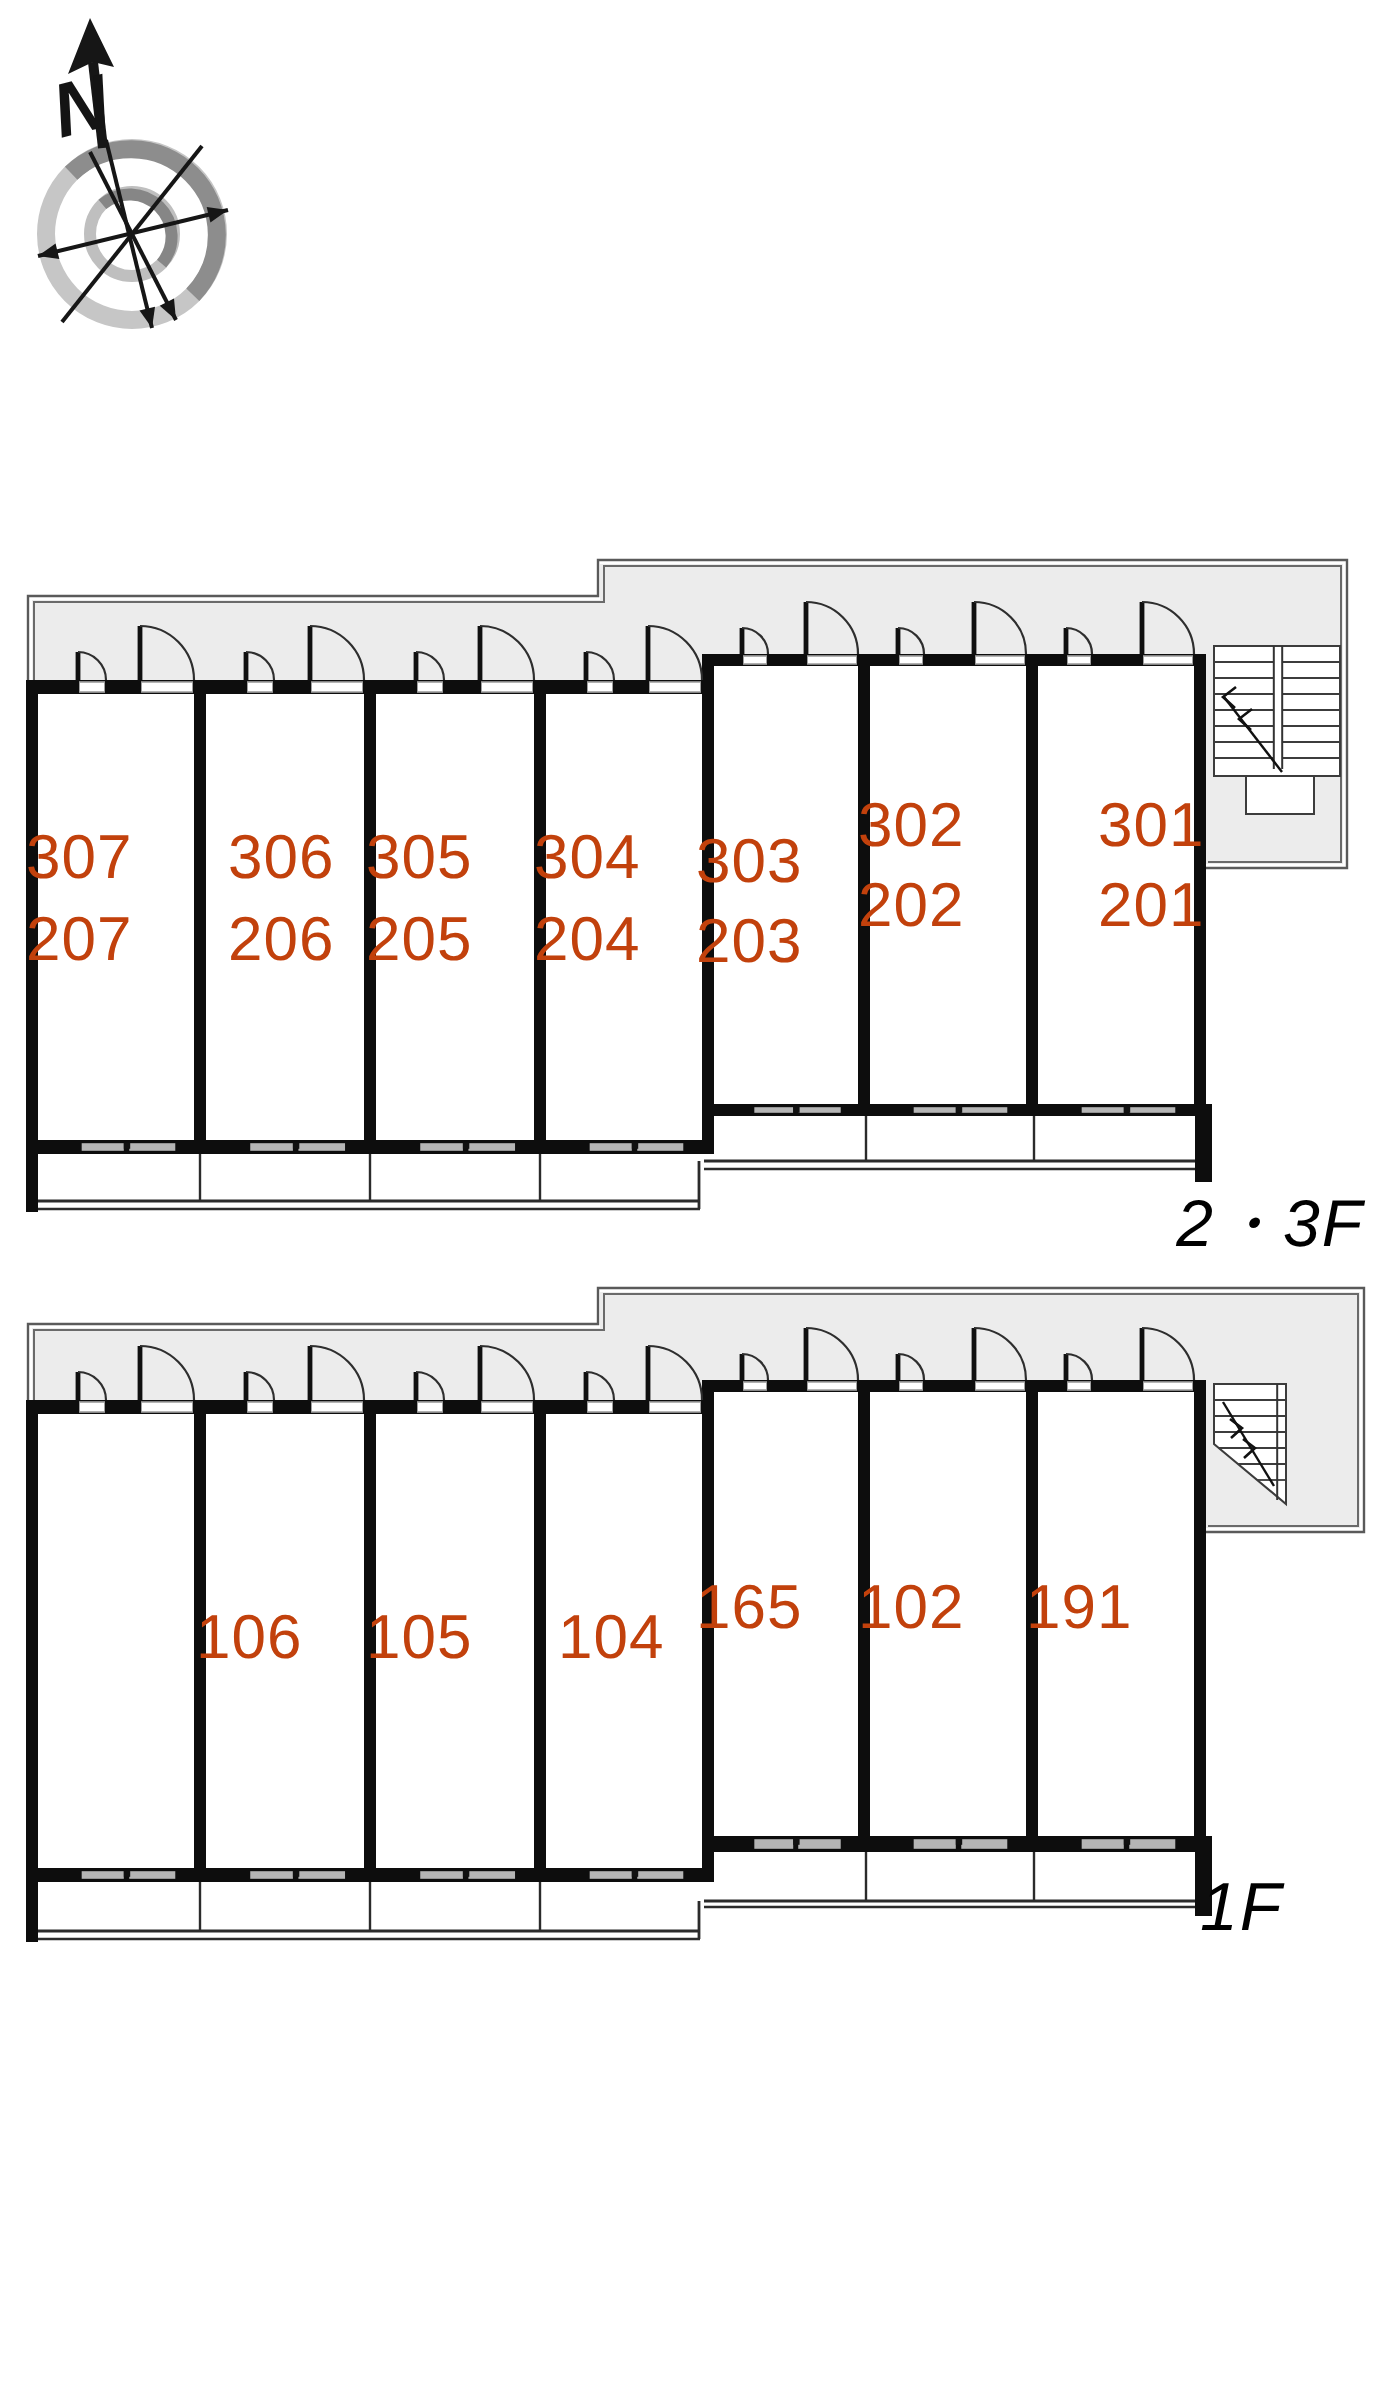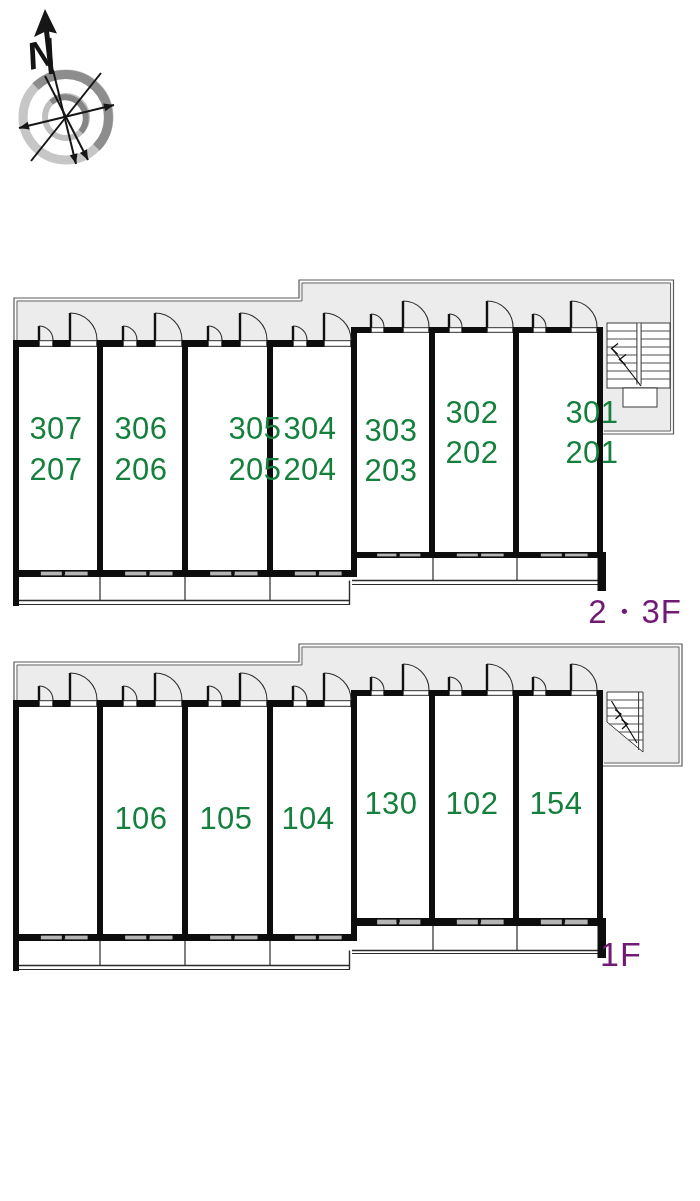--- a/index.html
+++ b/index.html
@@ -2,26 +2,26 @@
 <html><head>
 <meta charset="utf-8">
 <style>
   html,body{margin:0;padding:0;background:#ffffff;}
   .canvas{
     position:relative;width:700px;height:1201px;background:#ffffff;overflow:hidden;
     font-family:"Liberation Sans","DejaVu Sans",sans-serif;
   }
   #plan-svg{position:absolute;left:0;top:0;}
   .room-label{
-    position:absolute;width:86px;text-align:center;color:#15803d;
+    position:absolute;width:86px;text-align:left;color:#c2410c;
     font-size:31px;letter-spacing:.5px;white-space:nowrap;
   }
   .room-label span{display:block;}
   .floor-label{
-    position:absolute;color:#701a75;letter-spacing:1px;white-space:nowrap;
+    position:absolute;color:#000000;letter-spacing:1px;white-space:nowrap;font-style:italic;
   }
   .compass-n{
     position:absolute;left:27px;top:33px;color:#141414;
     font-weight:bold;font-style:italic;font-size:38px;
     transform:rotate(-14deg);
   }
 </style>
 </head>
 <body>
 
@@ -335,25 +335,25 @@
         </g>
       </g>
     </svg>
 
   <div class="compass-n">N</div>
 
   <div class="room-label" style="left:13px;top:408px;line-height:41px;">
     <span>307</span>
     <span>207</span>
   </div>
-  <div class="room-label" style="left:98px;top:408px;line-height:41px;">
+  <div class="room-label" style="left:98px;top:408px;line-height:41px;padding-left:16px;">
     <span>306</span>
     <span>206</span>
   </div>
-  <div class="room-label" style="left:183px;top:408px;line-height:41px;margin-left:29px;">
+  <div class="room-label" style="left:183px;top:408px;line-height:41px;">
     <span>305</span>
     <span>205</span>
   </div>
   <div class="room-label" style="left:267px;top:408px;line-height:41px;">
     <span>304</span>
     <span>204</span>
   </div>
   <div class="room-label" style="left:348px;top:411px;line-height:40px;">
     <span>303</span>
     <span>203</span>
@@ -366,28 +366,28 @@
     <span>301</span>
     <span>201</span>
   </div>
 
   <div class="room-label" style="left:98px;top:798px;line-height:41px;">
     <span>106</span>
   </div>
   <div class="room-label" style="left:183px;top:798px;line-height:41px;">
     <span>105</span>
   </div>
-  <div class="room-label" style="left:265px;top:798px;line-height:41px;">
+  <div class="room-label" style="left:279px;top:798px;line-height:41px;">
     <span>104</span>
   </div>
   <div class="room-label" style="left:348px;top:783px;line-height:41px;">
-    <span>130</span>
+    <span>165</span>
   </div>
   <div class="room-label" style="left:429px;top:783px;line-height:41px;">
     <span>102</span>
   </div>
   <div class="room-label" style="left:513px;top:783px;line-height:41px;">
-    <span>154</span>
+    <span>191</span>
   </div>
 
   <div class="floor-label" style="left:500px;top:590px;width:182px;text-align:right;font-size:33px;">2・3F</div>
   <div class="floor-label" style="left:600px;top:935px;width:80px;font-size:34px;">1F</div>
 </div>
 
 </body></html>

